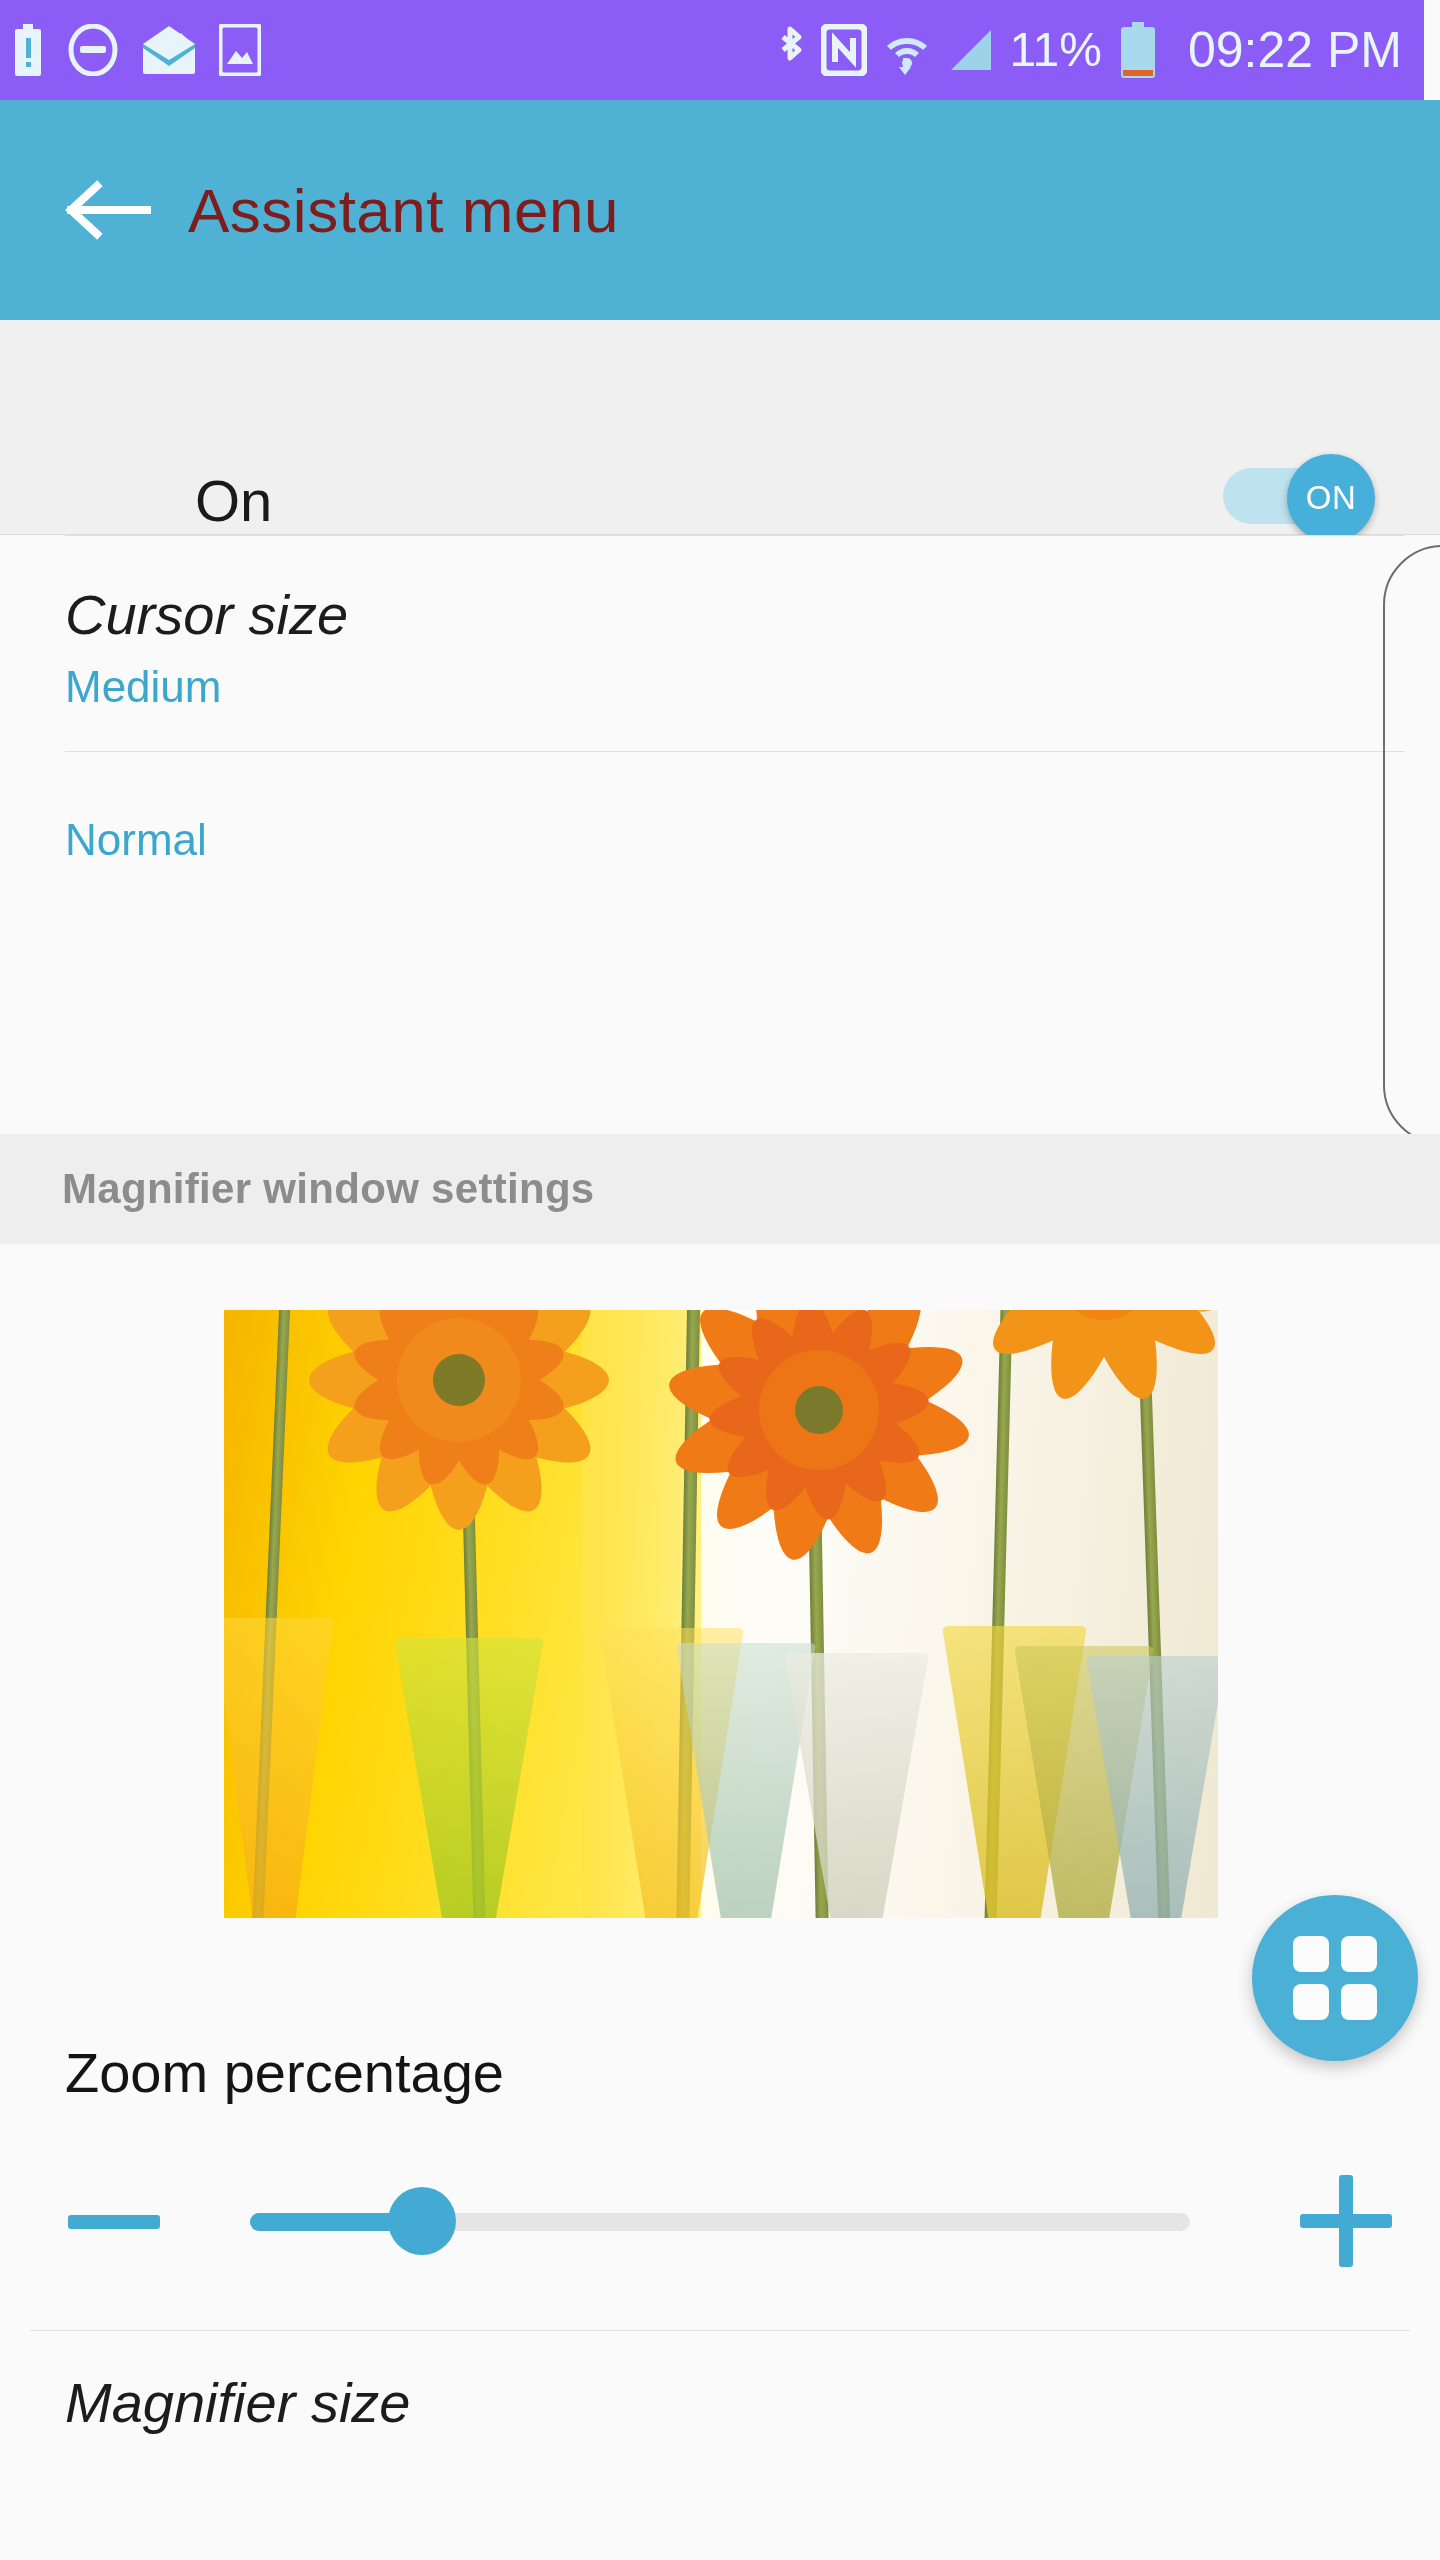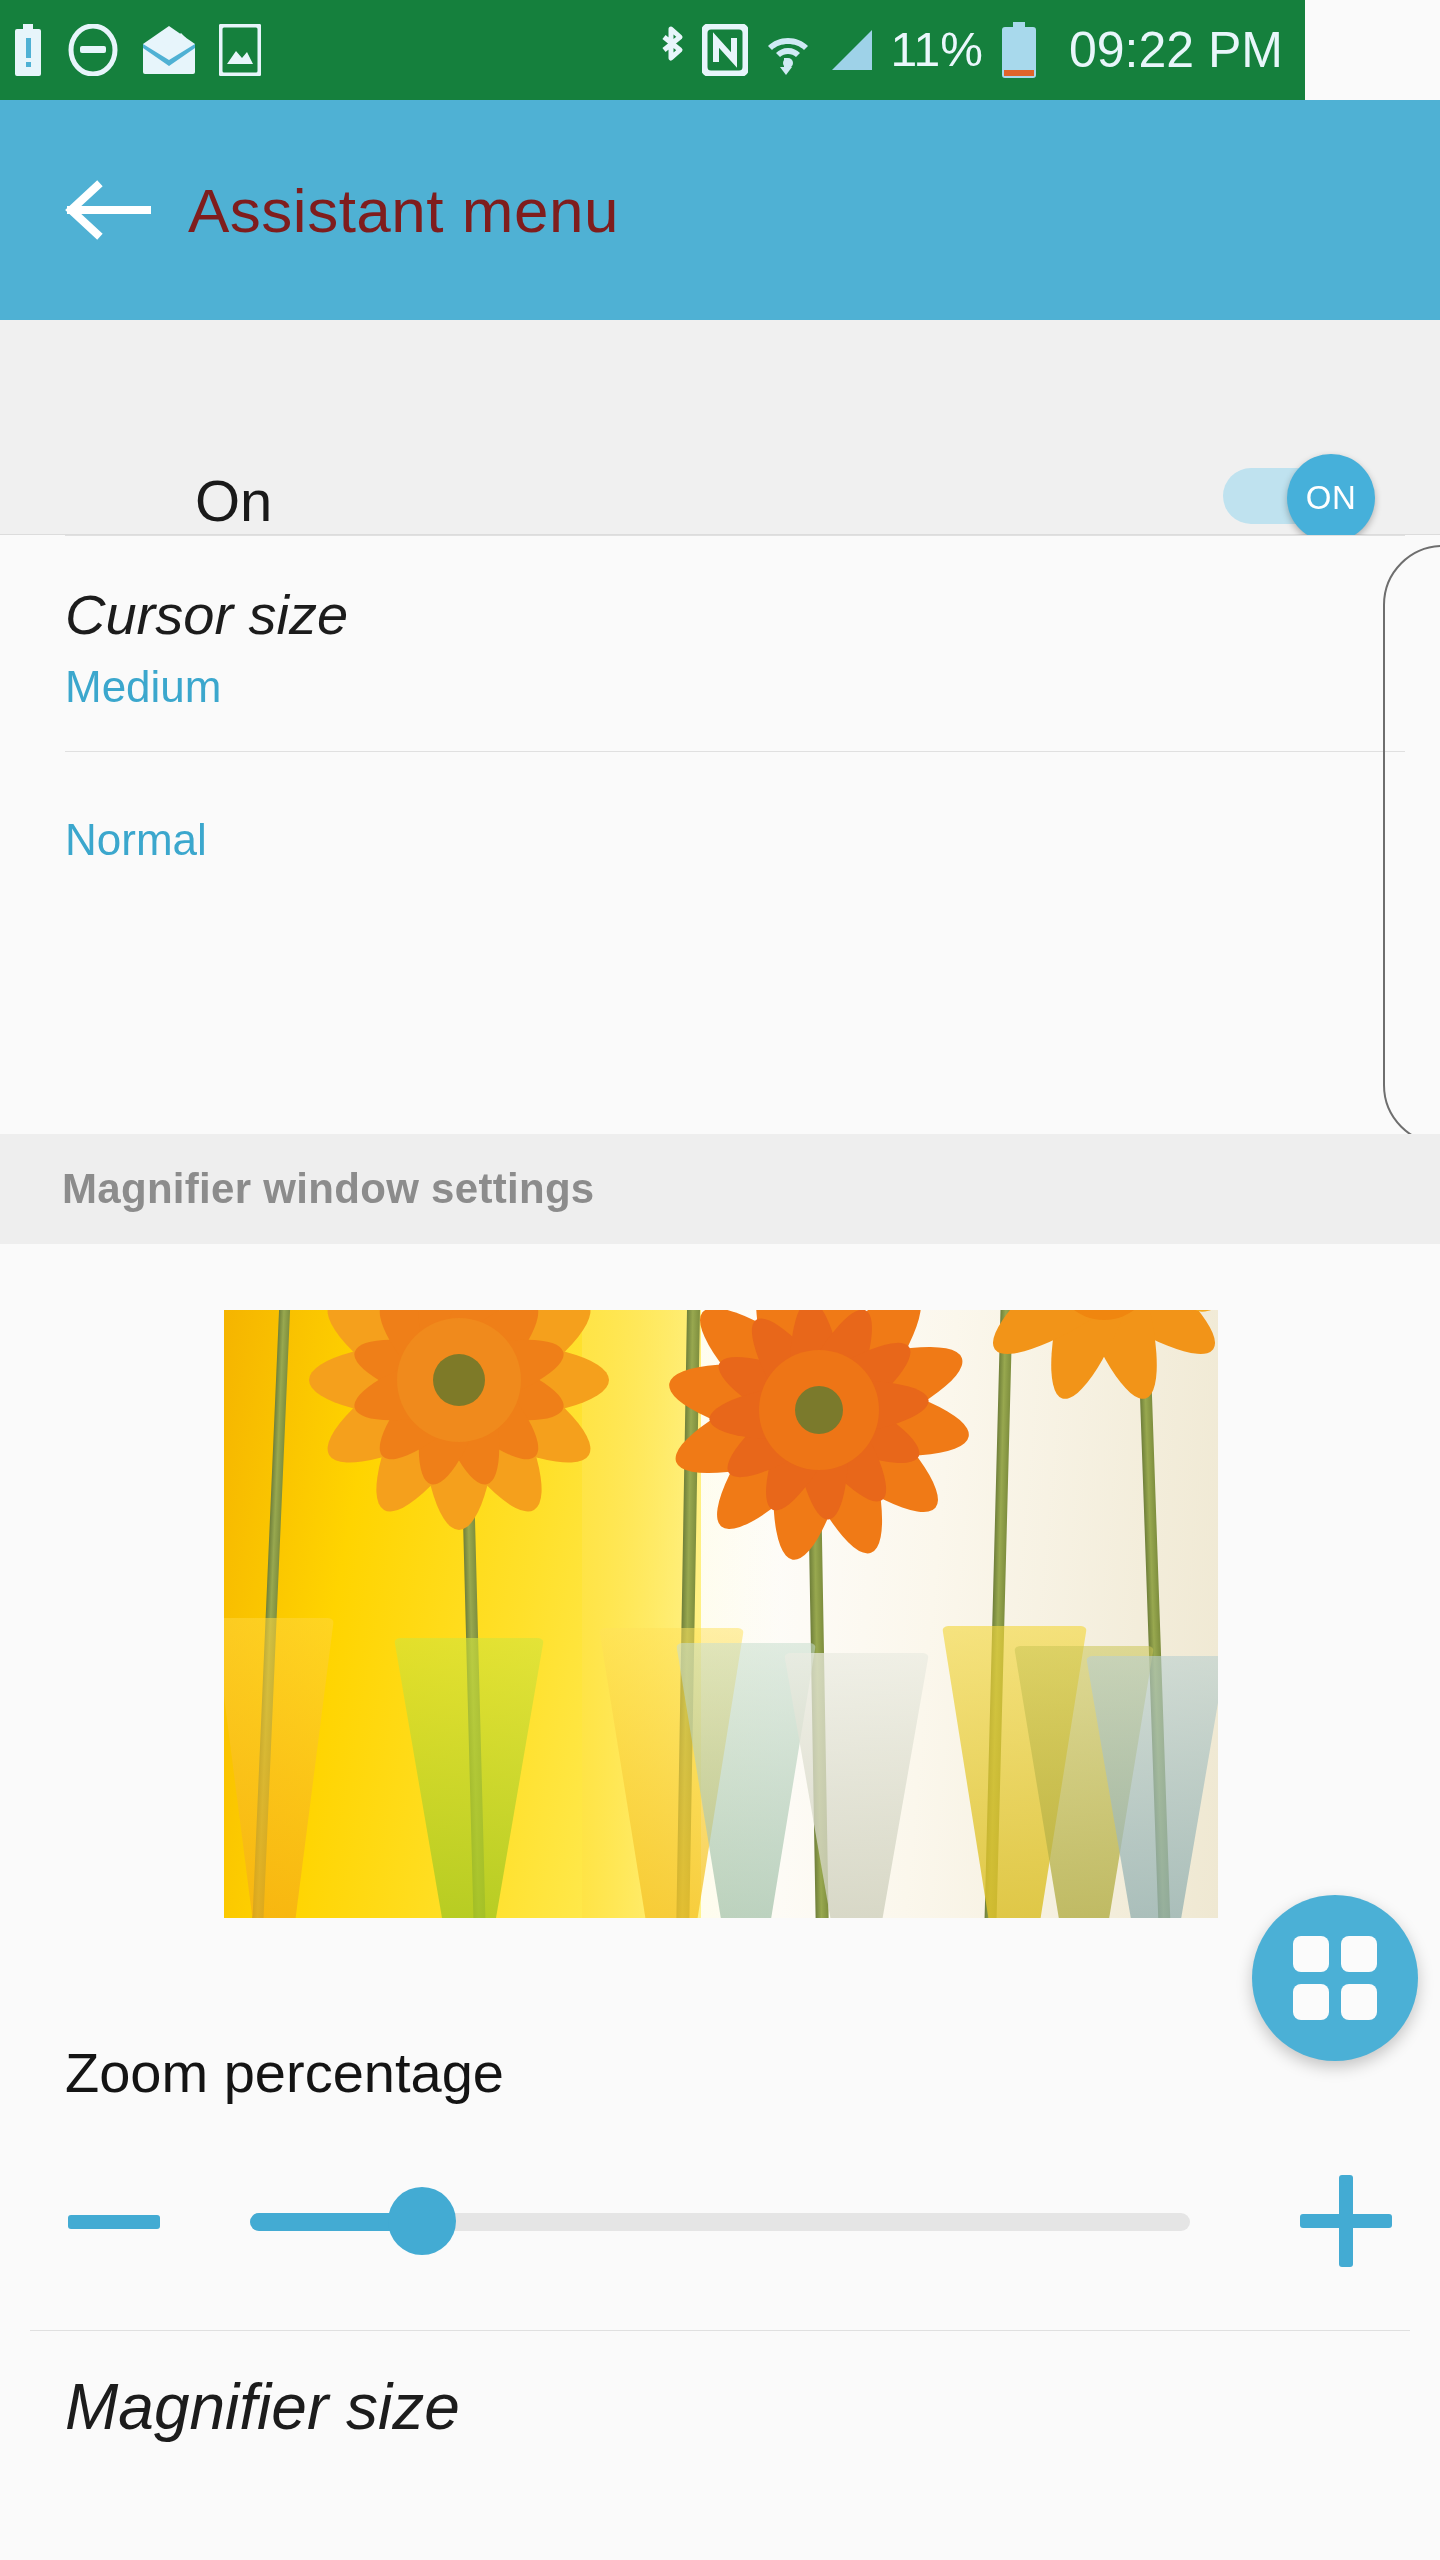--- a/index.html
+++ b/index.html
@@ -6,22 +6,22 @@
   html, body {
     width:1440px; height:2560px;
     background:#fafafa;
     font-family:"Liberation Sans", sans-serif;
     overflow:hidden;
   }
   #screen { position:relative; width:1440px; height:2560px; background:#fafafa; overflow:hidden; }
 
   
   .statusbar{
-    position:absolute; top:0; left:0; width:1305px; height:100px;
-    background:#15803d; display:flex; align-items:center;
+    position:absolute; top:0; left:0; width:1424px; height:100px;
+    background:#8b5cf6; display:flex; align-items:center;
     padding:0 22px 0 11px;
   }
   .sb-left{ display:flex; align-items:center; gap:22px; }
   .sb-right{ margin-left:auto; display:flex; align-items:center; gap:14px; }
   .sb-ico{ display:block; }
   .sb-clock{
     color:#e8f6fb; font-size:50px; letter-spacing:0px; font-weight:400;
     margin-left:16px; line-height:1;
   }
   .sb-batt-pct{ color:#eaf7fc; font-size:48px; line-height:1; margin-right:2px; }
@@ -128,21 +128,21 @@
   .track{ position:absolute; left:250px; top:54px; width:940px; height:18px;
           background:#e5e5e5; border-radius:9px; cursor:pointer;}
   .track-fill{ position:absolute; left:0; top:0; height:18px; width:150px;
                background:#43abd3; border-radius:9px;}
   .thumb{ position:absolute; left:138px; top:-26px; width:68px; height:68px;
           background:#43abd3; border-radius:50%; cursor:pointer;}
   .zoom-divider{ position:absolute; top:2330px; left:30px; width:1380px; height:1px; background:#e0e0e0;}
 
   
   .bottom-item{ position:absolute; top:2372px; left:65px; }
-  .bottom-item .item-title{ font-size:64px; }
+  .bottom-item .item-title{ font-size:56px; }
   .bottom-item .item-sub{ font-size:44px; }
 </style>
 </head>
 <body>
 
 <div id="screen">
 
   <div class="statusbar">
     <div class="sb-left">
 

